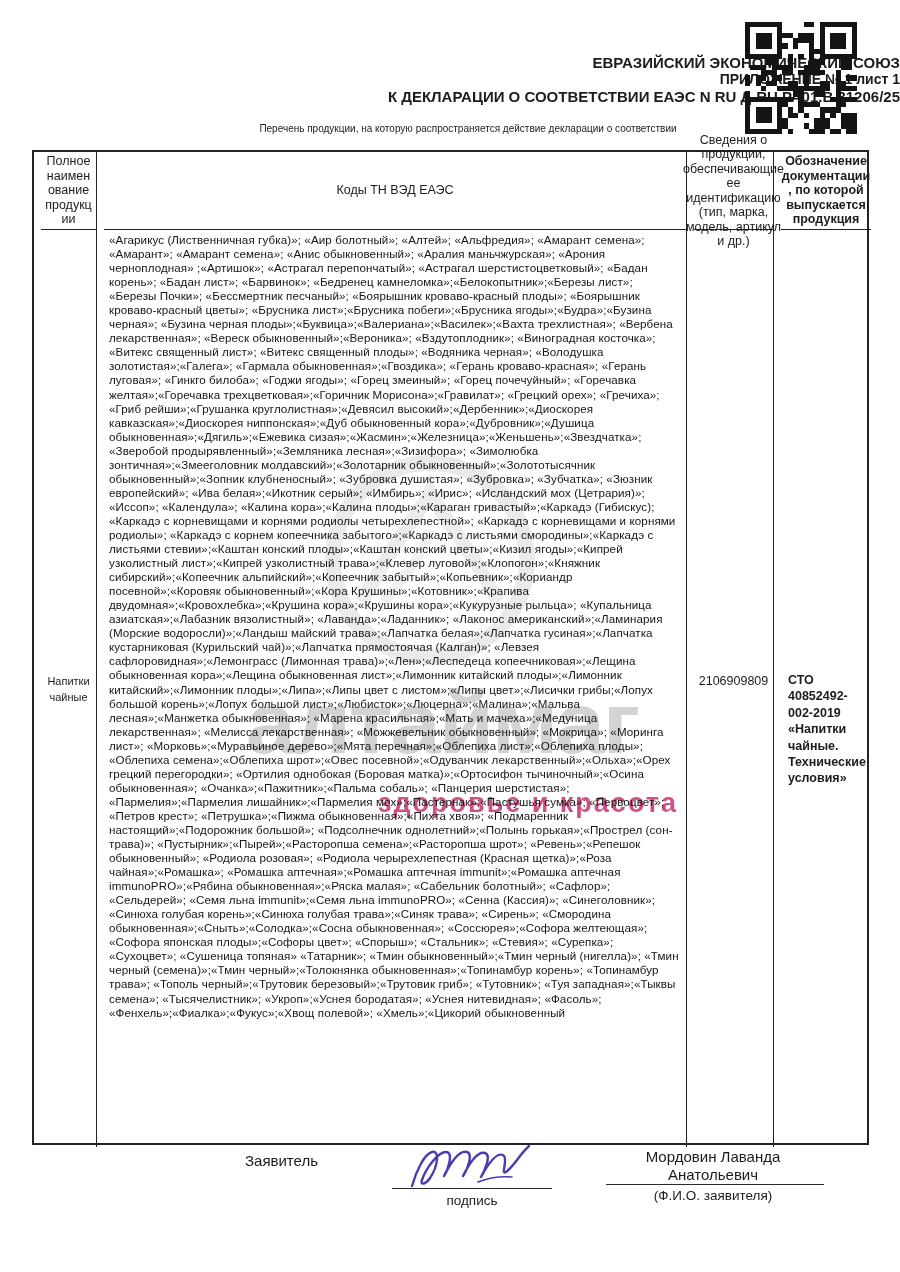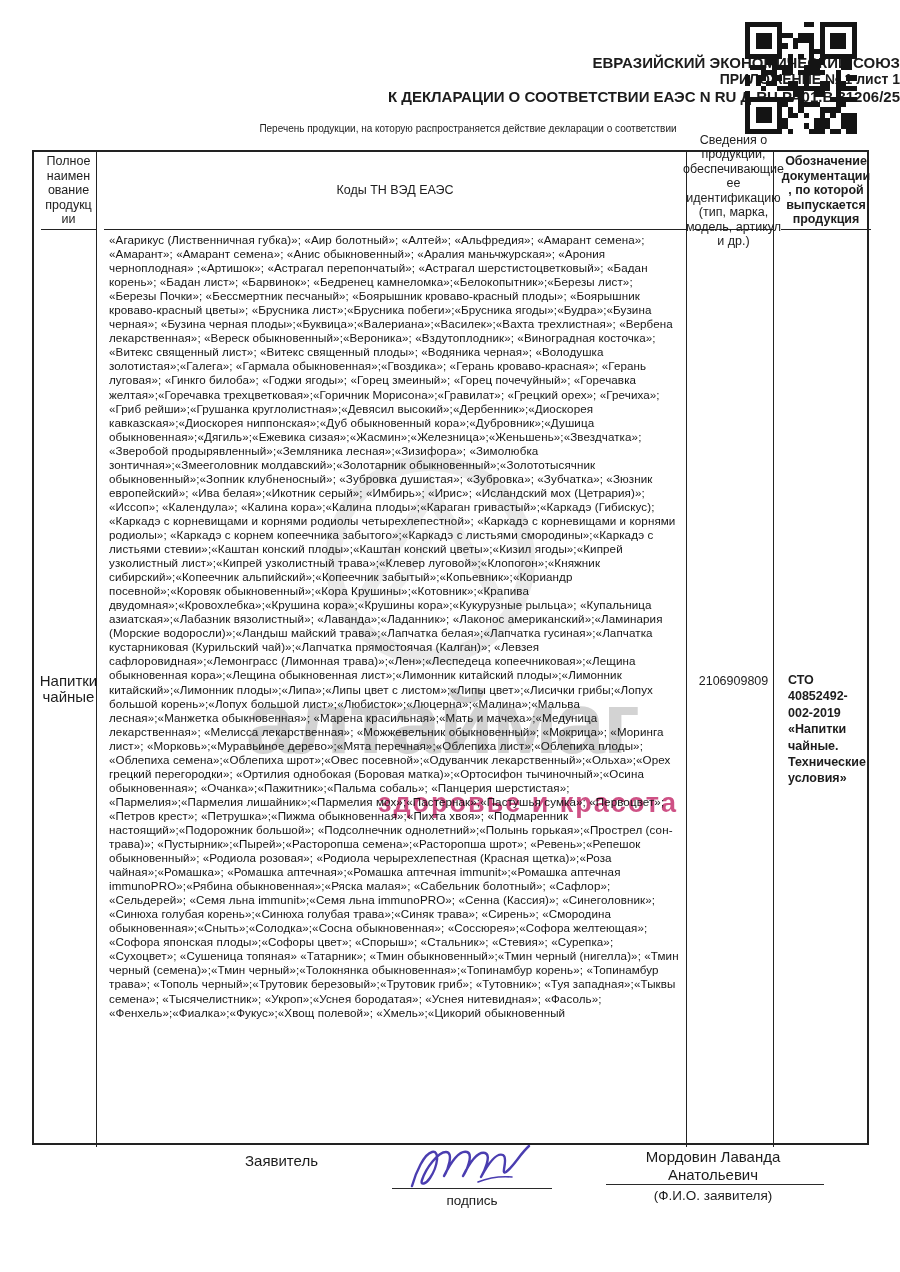--- a/index.html
+++ b/index.html
@@ -36,21 +36,21 @@
     display:grid;grid-template-columns:63px 590px 87px 97px;grid-template-rows:78px 917px;
     border:2px solid #222;box-sizing:border-box;
   }
   .cell{border-right:1.5px solid #222;border-bottom:1.5px solid #222;box-sizing:border-box;background:transparent;margin-left:7px;}
   .cell.last-col{border-right:none;font-weight:bold;}
   .cell.last-row{border-bottom:none;}
   .th{display:flex;align-items:center;justify-content:center;text-align:center;
     font-size:12.5px;line-height:14.5px;padding:2px 3px;}
   .th-narrow{overflow-wrap:anywhere;}
   .td-name{display:flex;align-items:center;justify-content:center;text-align:center;
-    font-size:15px;line-height:16px;padding:2px;}
+    font-size:11px;line-height:16px;padding:2px;}
   .td-details{
     font-size:11.6px;line-height:14.05px;text-align:left;
     padding:3px 6px 0 5px;color:#151515;letter-spacing:0.1px;
   }
   .td-code{font-size:12.5px;text-align:center;padding-top:444px;}
   .td-doc{font-size:12.5px;line-height:16.4px;text-align:left;padding:442px 4px 0 7px;}
   
   .ft-applicant{position:absolute;left:245px;top:1152px;font-size:15px;z-index:2;}
   .sig-svg{position:absolute;left:408px;top:1142px;z-index:3;}
   .sig-line{position:absolute;left:392px;top:1188px;width:160px;border-top:1.6px solid #2a2a2a;z-index:2;}

